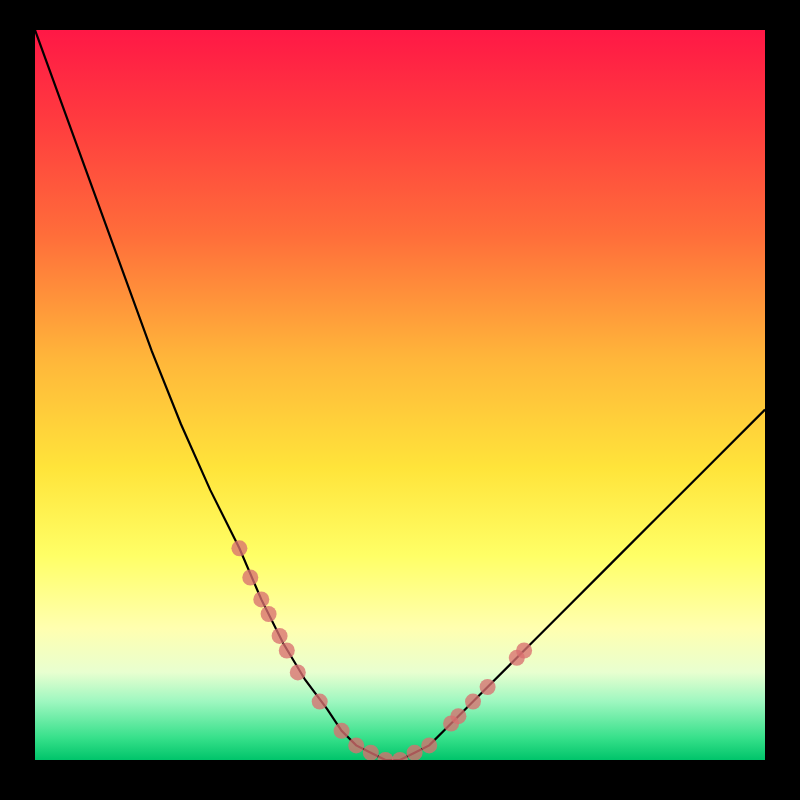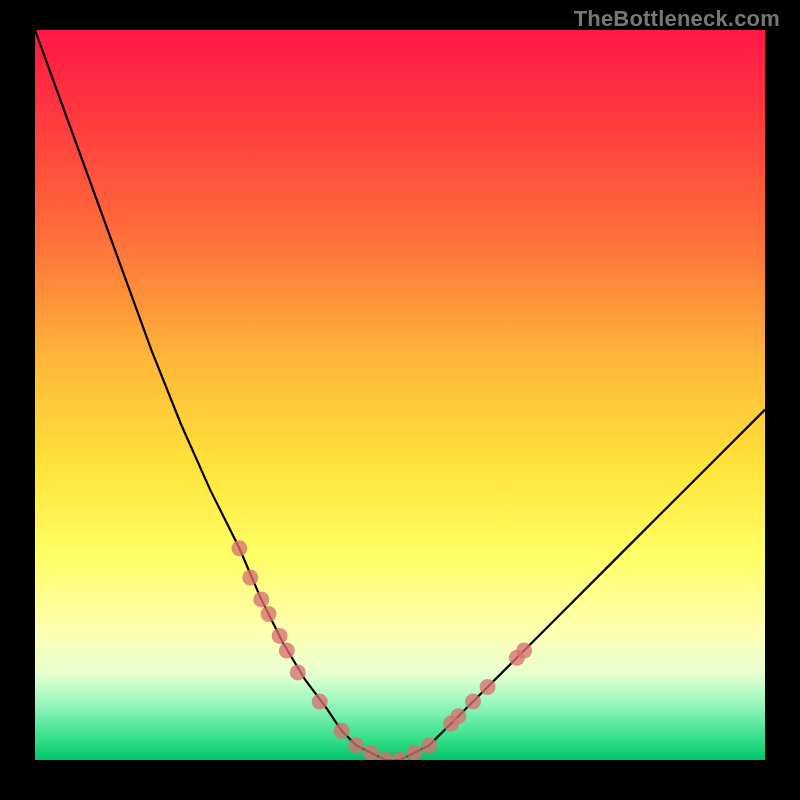--- a/index.html
+++ b/index.html
@@ -54,21 +54,20 @@
   }
   .marker {
     fill: #d97070;
     fill-opacity: 0.78;
   }
 </style>
 </head>
 <body>
 
 <div class="outer">
-  <div class="watermark">TheBottleneck.com</div>
   <div class="plot">
     <svg id="chart-svg" width="730" height="730" viewBox="0 0 730 730">
         <path d="M0.0 0.0 L29.2 80.3 L58.4 160.6 L87.6 240.9 L116.8 321.2 L146.0 394.2 L175.2 459.9 L204.4 518.3 L226.3 569.4 L248.2 613.2 L270.1 649.7 L292.0 678.9 L306.6 700.8 L321.2 715.4 L335.8 722.7 L350.4 730.0 L365.0 730.0 L379.6 722.7 L394.2 715.4 L416.1 693.5 L445.3 664.3 L481.8 627.8 L525.6 584.0 L576.7 532.9 L627.8 481.8 L678.9 430.7 L730.0 379.6 " stroke="#000000" stroke-width="2.2" fill="none"></path>
         <circle cx="204.4" cy="518.3" r="8" class="marker"></circle>
         <circle cx="215.3" cy="547.5" r="8" class="marker"></circle>
         <circle cx="226.3" cy="569.4" r="8" class="marker"></circle>
         <circle cx="233.6" cy="584.0" r="8" class="marker"></circle>
         <circle cx="244.6" cy="605.9" r="8" class="marker"></circle>
         <circle cx="251.8" cy="620.5" r="8" class="marker"></circle>
         <circle cx="262.8" cy="642.4" r="8" class="marker"></circle>

